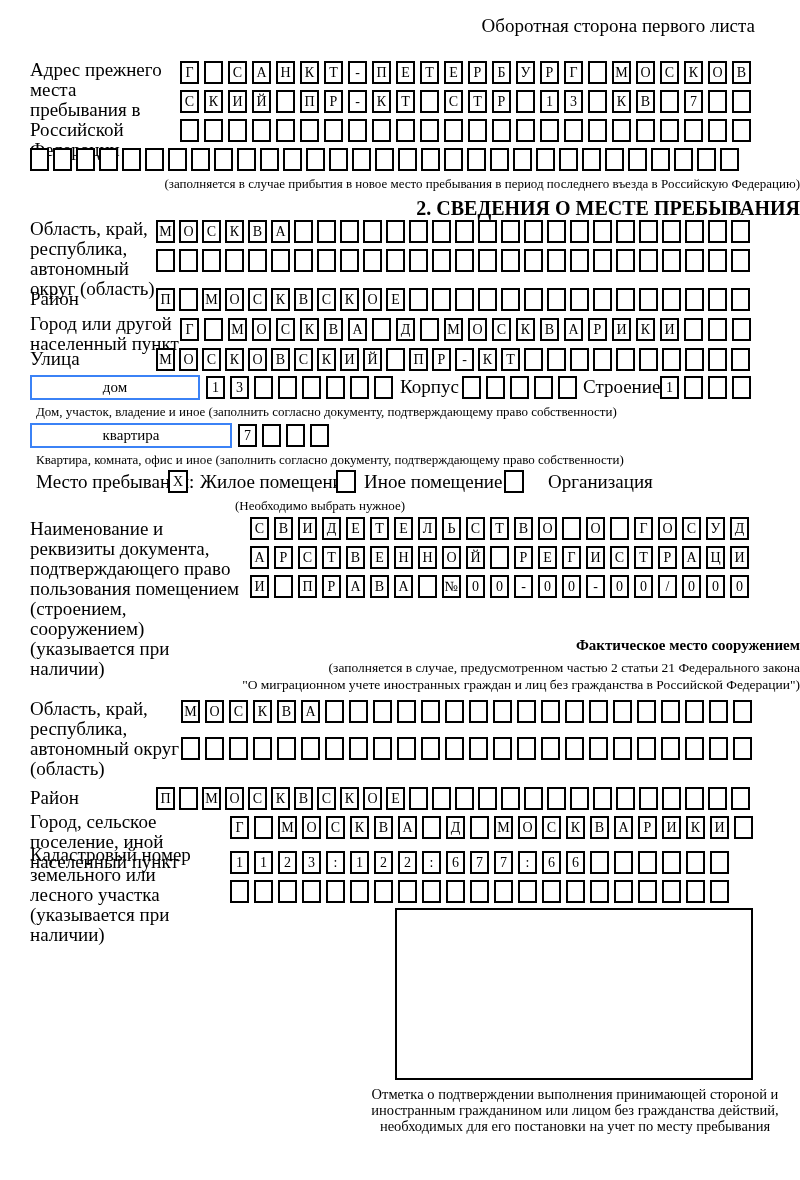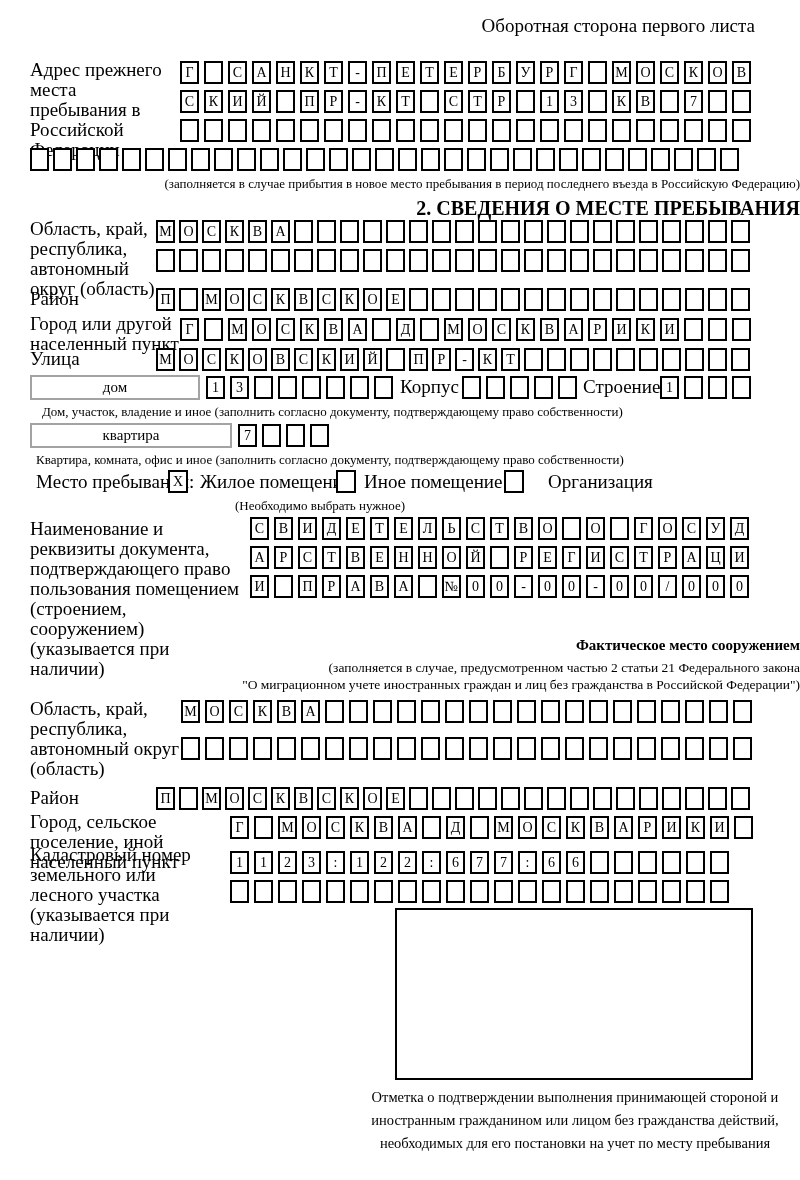--- a/index.html
+++ b/index.html
@@ -15,21 +15,21 @@
   .title { font-weight:bold; font-size:20px; text-align:center; }
   .center { left:0; right:0; text-align:right; }
   .cells { display:flex; }
   .g4 { gap:4px; }
   .g5 { gap:5px; }
   .cell {
     flex:0 0 auto; width:15px; height:19px; border:2px solid #000;
     font-size:14px; line-height:19px; text-align:center; background:#fff;
   }
   .labelbox {
-    border:2px solid #a3a3a3; height:21px; background:#fff;
+    border:2px solid #3b82f6; height:21px; background:#fff;
     font-size:15px; line-height:21px; text-align:center;
   }
   .checkbox {
     width:16px; height:19px; border:2px solid #000; background:#fff;
     font-size:14px; line-height:19px; text-align:center; display:inline-block;
   }
   .stampbox { border:2px solid #000; background:#fff; }
 </style>
 </head>
 <body>
@@ -319,21 +319,21 @@
       <span class="cell"></span>
       <span class="cell"></span>
     </div>
   <div class="abs lbl" style="left:583px; top:377px;">Строение</div>
   <div class="abs cells g5" style="left:660px; top:376px;">
       <span class="cell">1</span>
       <span class="cell"></span>
       <span class="cell"></span>
       <span class="cell"></span>
     </div>
-  <div class="abs note" style="left:36px; top:404px;margin-left:6px;">Дом, участок, владение и иное (заполнить согласно документу, подтверждающему право собственности)</div>
+  <div class="abs note" style="left:36px; top:404px;">Дом, участок, владение и иное (заполнить согласно документу, подтверждающему право собственности)</div>
 
   <div class="abs labelbox" style="left:30px; top:423px; width:198px;">квартира</div>
   <div class="abs cells g5" style="left:238px; top:424px;">
       <span class="cell">7</span>
       <span class="cell"></span>
       <span class="cell"></span>
       <span class="cell"></span>
     </div>
   <div class="abs note" style="left:36px; top:452px;">Квартира, комната, офис и иное (заполнить согласно документу, подтверждающему право собственности)</div>
 
@@ -573,15 +573,15 @@
       <span class="cell"></span>
       <span class="cell"></span>
       <span class="cell"></span>
       <span class="cell"></span>
       <span class="cell"></span>
       <span class="cell"></span>
       <span class="cell"></span>
     </div>
 
   <div class="abs stampbox" style="left:395px; top:908px; width:354px; height:168px;"></div>
-  <div class="abs" style="left:355px; top:1086px; width:440px; text-align:center; font-size:14.5px; line-height:23px;">Отметка о подтверждении выполнения принимающей стороной и иностранным гражданином или лицом без гражданства действий, необходимых для его постановки на учет по месту пребывания</div>
+  <div class="abs" style="left:355px; top:1086px; width:440px; text-align:center; font-size:14.5px; line-height:16px;">Отметка о подтверждении выполнения принимающей стороной и иностранным гражданином или лицом без гражданства действий, необходимых для его постановки на учет по месту пребывания</div>
 
 </div>
 
 </body></html>

